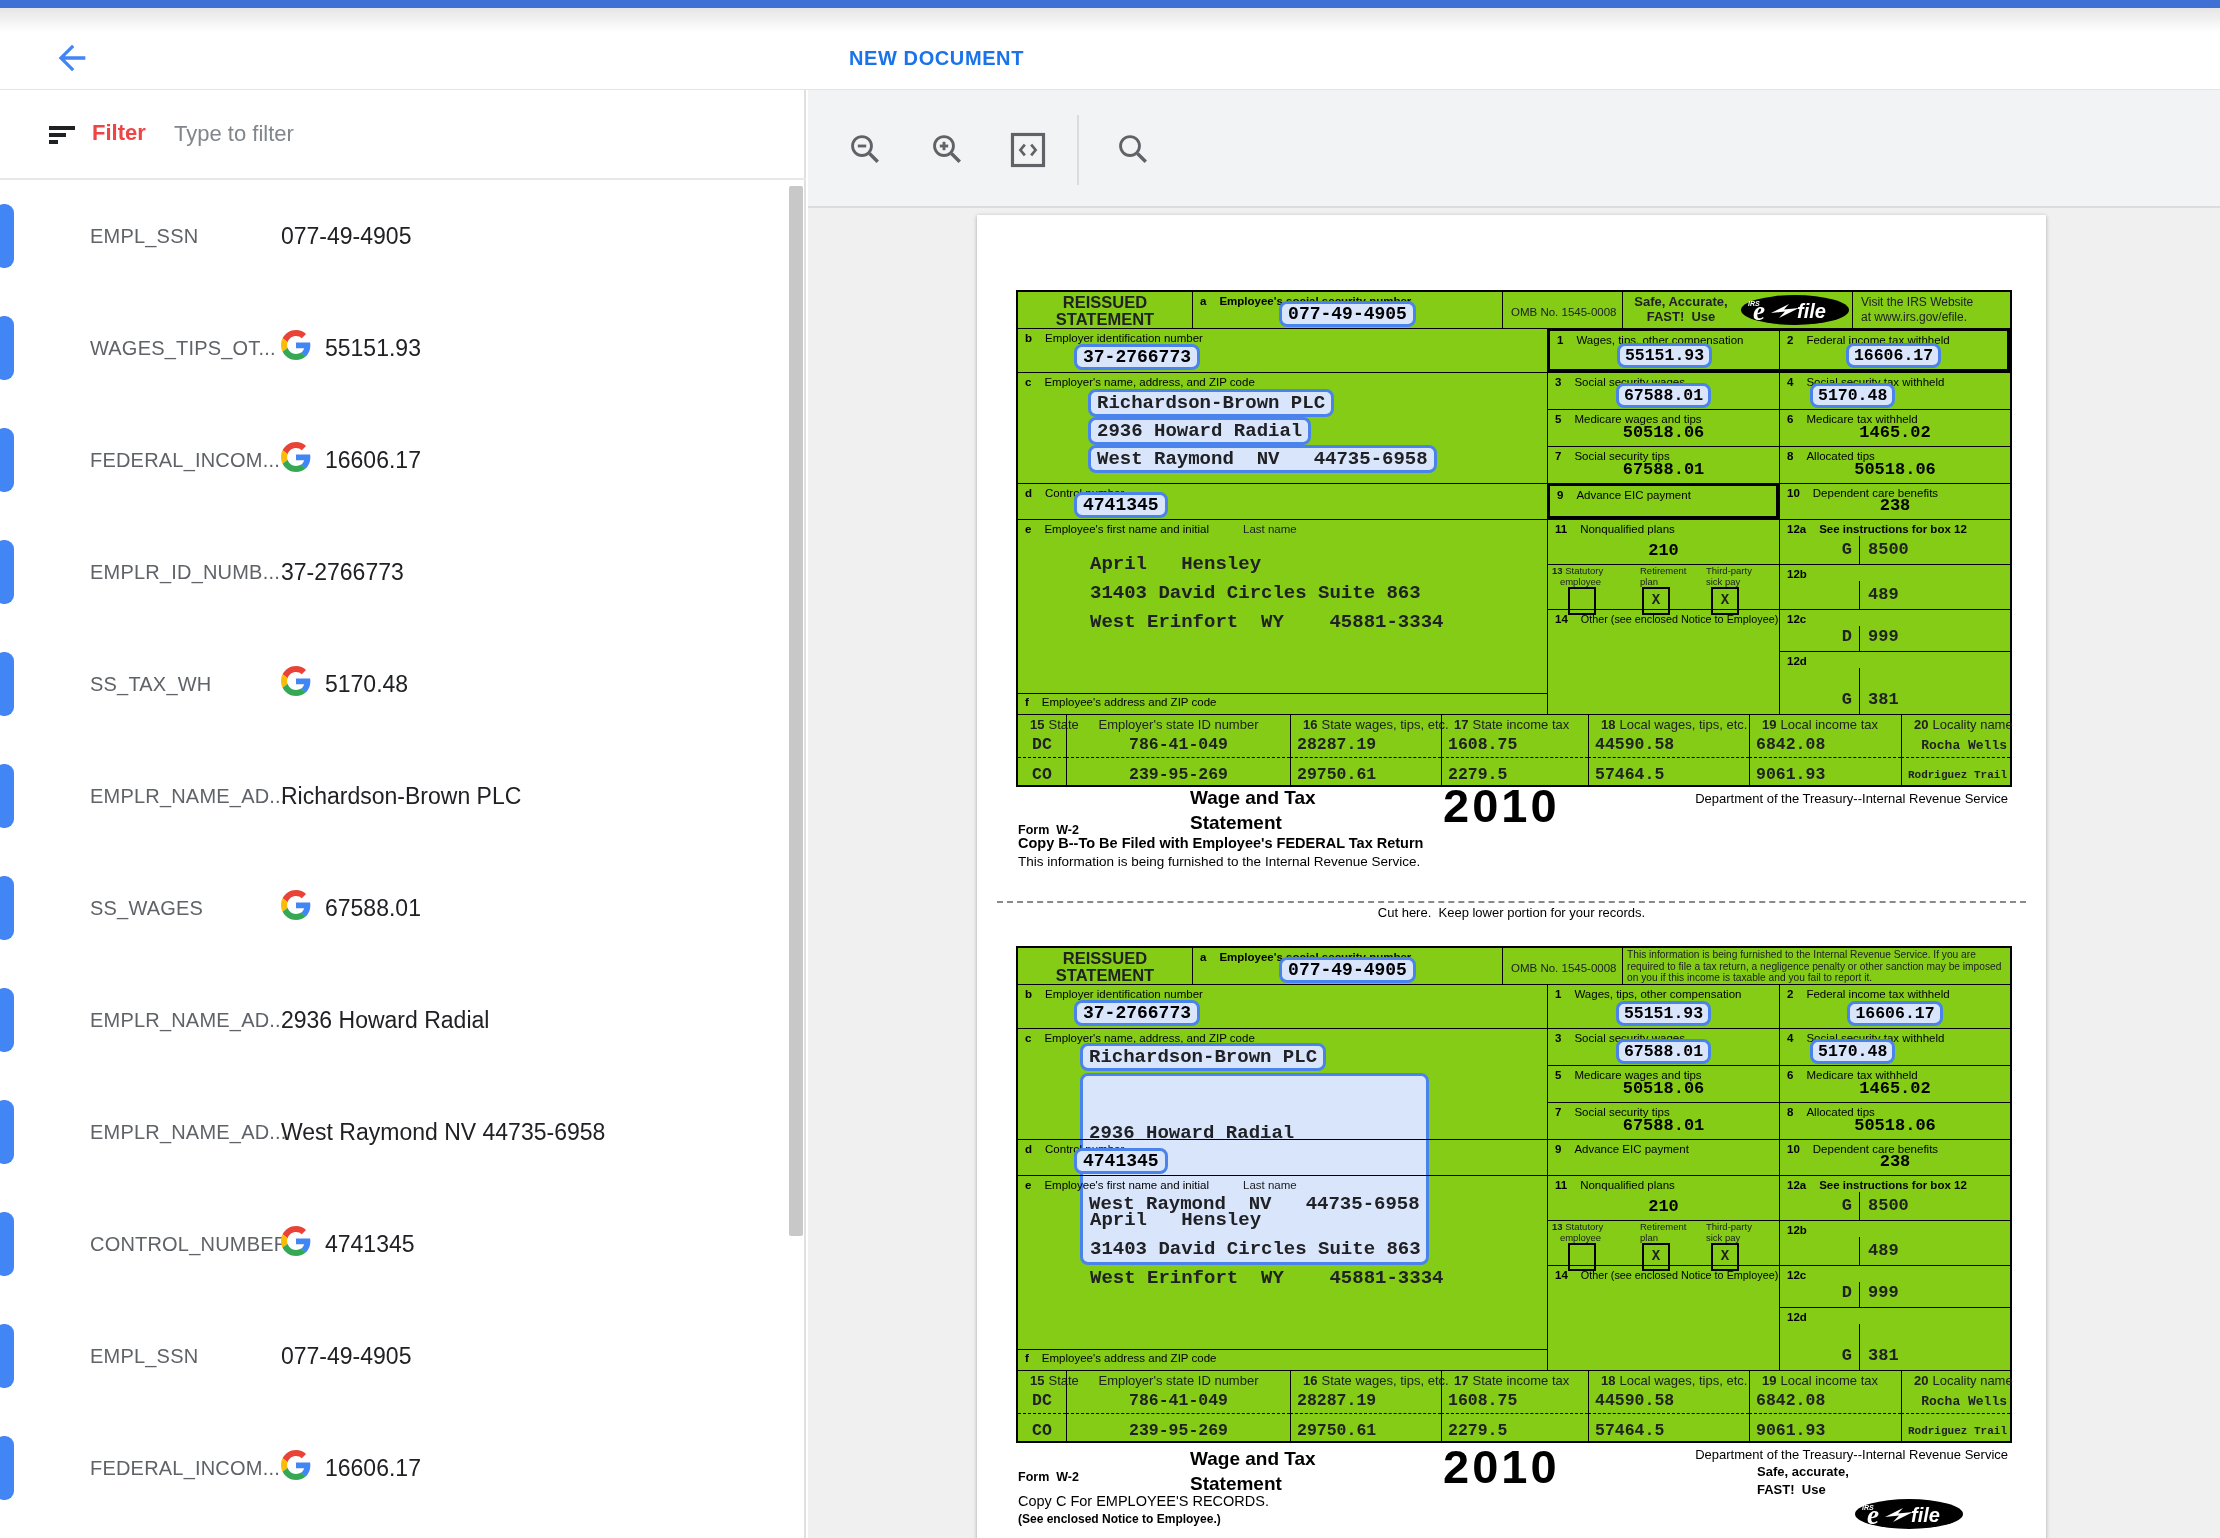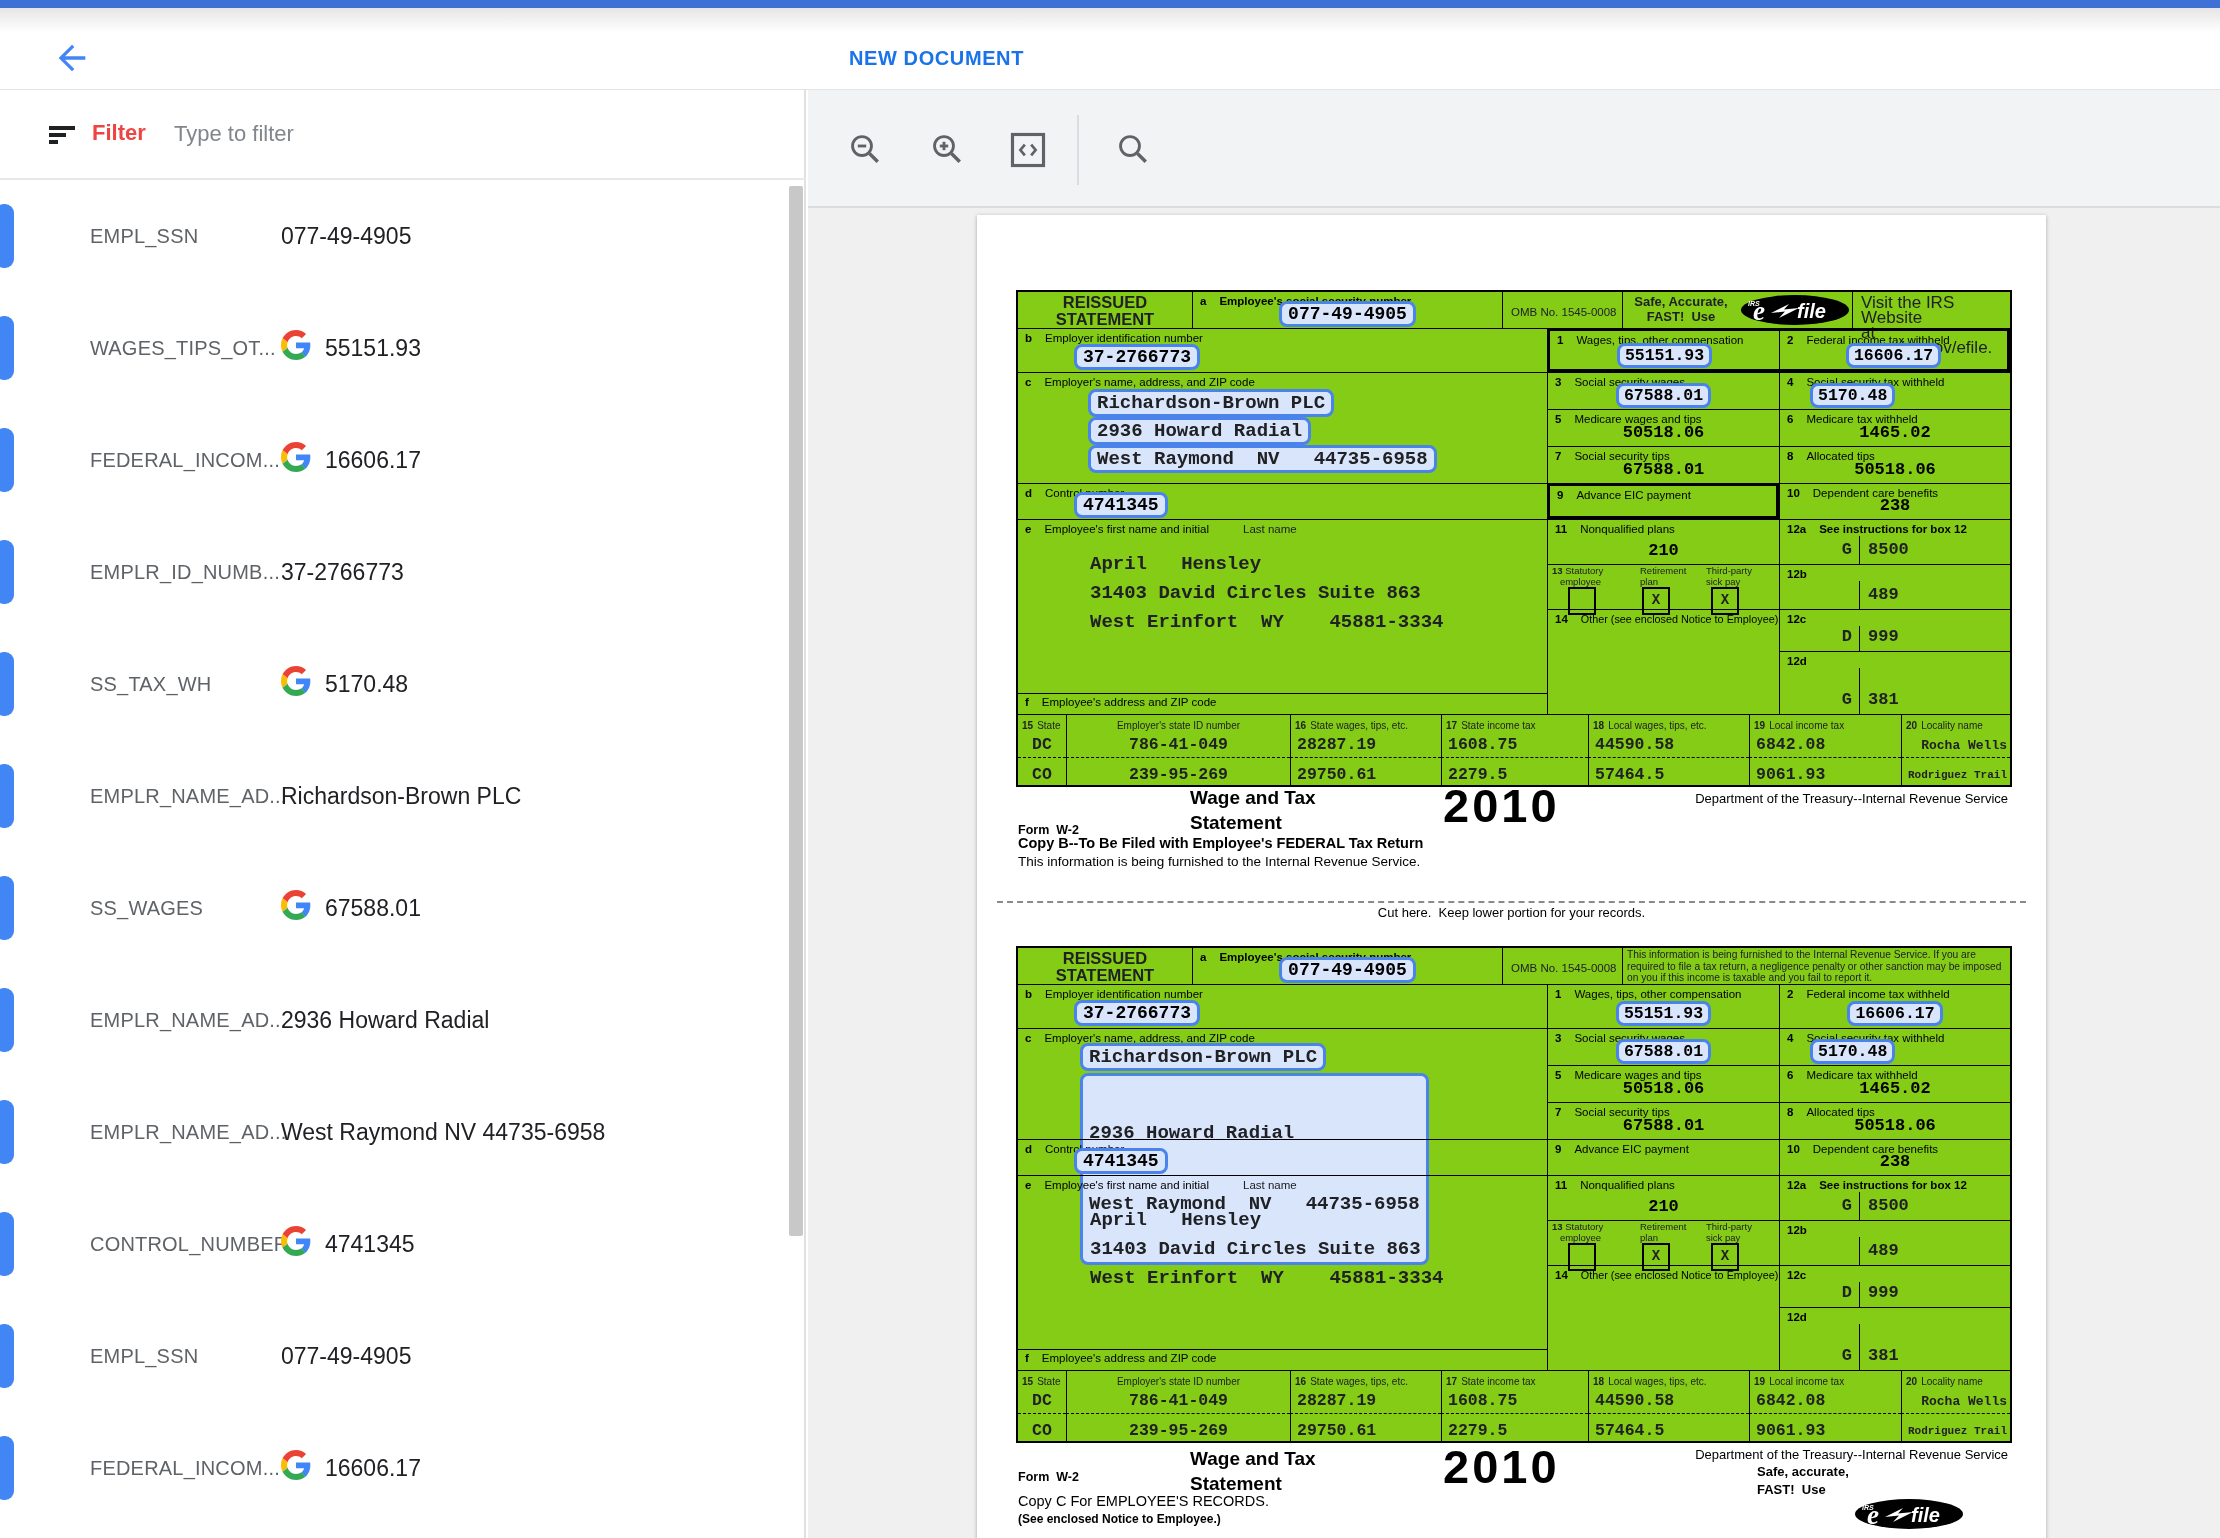--- a/index.html
+++ b/index.html
@@ -48,21 +48,21 @@
   .mono{font-family:"Liberation Mono","DejaVu Sans Mono",monospace;font-weight:700;white-space:pre;}
   .val{position:absolute;left:0;right:0;bottom:4px;text-align:center;font-family:"Liberation Mono","DejaVu Sans Mono",monospace;
        font-weight:700;font-size:17px;white-space:pre;color:#000;}
   .hl{background:#d9e5fb;border:3px solid #4a83ec;border-radius:8px;padding:0 6px;display:inline-block;}
   .cb{position:absolute;top:22px;width:24px;height:24px;border:2px solid #000;text-align:center;
       font-family:"Liberation Mono","DejaVu Sans Mono",monospace;font-weight:700;font-size:14px;line-height:22px;}
   .cblbl{position:absolute;top:1px;font-size:9.5px;line-height:10.5px;white-space:nowrap;}
   .code-div{position:absolute;left:79px;top:16px;bottom:0;width:1px;background:#000;}
   .code{position:absolute;left:0;width:72px;bottom:5px;text-align:right;font-size:17px;}
   .amt{position:absolute;left:88px;bottom:5px;font-size:17px;}
-  .sh{font-size:10px;padding:3px 0 0 4px;white-space:nowrap;overflow:hidden;}
+  .sh{font-size:13px;padding:3px 0 0 12px;white-space:nowrap;overflow:hidden;}
   .sh .n{font-weight:700;margin-right:4px;}
   .dash{border-bottom:1px dashed #000;}
   .ftr{position:absolute;font-family:"Liberation Sans",sans-serif;color:#000;white-space:pre;}
   .cutline{position:absolute;border-top:2px dashed #8a8a8a;}
   .efile-svg{display:block;}
 </style>
 </head>
 <body>
 
 <div id="topbar" class="abs"></div>
@@ -279,21 +279,21 @@
       </div>
       <div class="c" style="left:721px;top:0;width:113px;height:36px">
         <svg class="efile-svg" width="113" height="36" viewBox="0 0 113 36">
           <ellipse cx="56" cy="18" rx="54" ry="15" fill="#000"></ellipse>
           <text x="9" y="14" fill="#fff" font-size="7" font-style="italic" font-weight="bold" font-family="Liberation Sans,sans-serif">IRS</text>
           <text x="14" y="28" fill="#fff" font-size="27" font-style="italic" font-weight="bold" font-family="Liberation Serif,serif">e</text>
           <polygon points="32,21 50,12 45,17.5 60,16 40,26 46,19.5" fill="#fff"></polygon>
           <text x="58" y="26" fill="#fff" font-size="20" font-style="italic" font-weight="bold" font-family="Liberation Sans,sans-serif">file</text>
         </svg>
       </div>
-      <div class="c bl" style="left:834px;top:0;width:158px;height:36px;font-size:17px;padding:3px 0 0 8px;line-height:15px">
+      <div class="c bl" style="left:834px;top:0;width:158px;height:36px;font-size:12px;padding:3px 0 0 8px;line-height:15px">
         <span>Visit the IRS Website</span><br><span>at www.irs.gov/efile.</span>
       </div>
 
       <div class="c bt" style="left:0;top:36px;width:529px;height:44px">
         <span class="lbl"><span class="n">b</span><span>Employer identification number</span></span>
         <span class="val" style="left:56px;right:auto;bottom:2px;font-size:18px"><span class="hl">37-2766773</span></span>
       </div>
       <div class="c thick" style="left:529px;top:36px;width:463px;height:44px">
         <div class="c" style="left:0;top:0;width:229px;height:38px">
           <span class="lbl"><span class="n">1</span><span>Wages, tips, other compensation</span></span>

